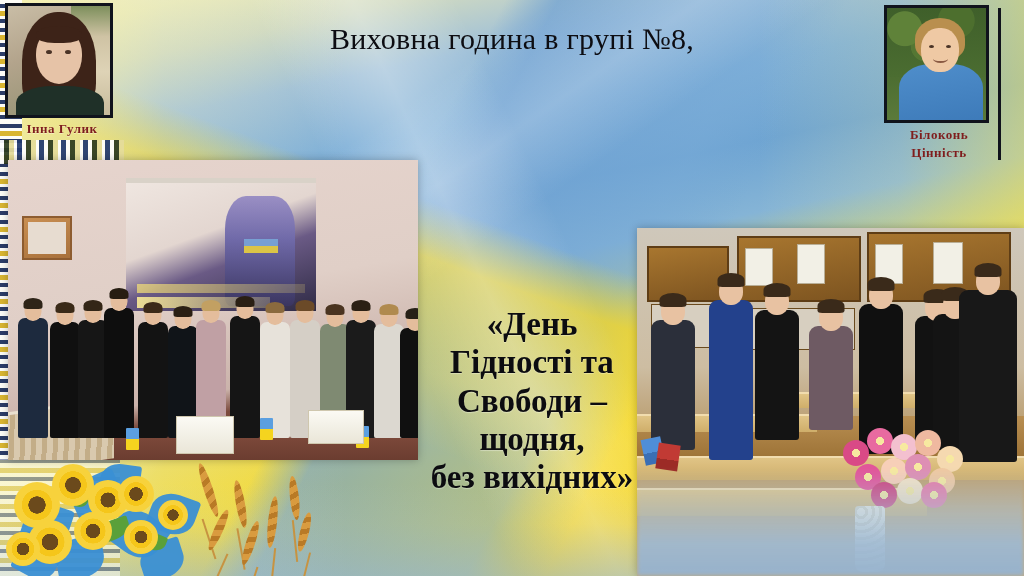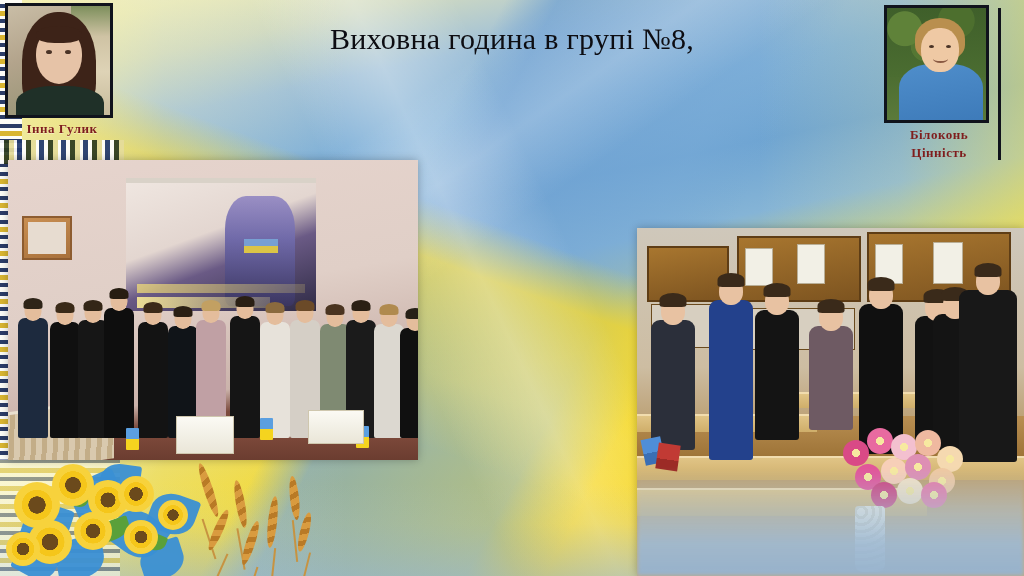--- a/index.html
+++ b/index.html
@@ -472,14 +472,21 @@
       <div class="wheatstem" style="left: 250px; top: 120px; height: 42px; transform: rotate(18deg);"></div>
       <div class="wheat" style="left: 246px; top: 74px; height: 46px; transform: rotate(18deg);"></div>
       <div class="wheatstem" style="left: 294px; top: 74px; height: 42px; transform: rotate(-6deg);"></div>
       <div class="wheat" style="left: 290px; top: 30px; height: 44px; transform: rotate(-6deg);"></div>
       <div class="wheatstem" style="left: 218px; top: 106px; height: 42px; transform: rotate(24deg);"></div>
       <div class="wheat" style="left: 214px; top: 62px; height: 44px; transform: rotate(24deg);"></div>
       <div class="wheatstem" style="left: 304px; top: 106px; height: 42px; transform: rotate(14deg);"></div>
       <div class="wheat" style="left: 300px; top: 66px; height: 40px; transform: rotate(14deg);"></div>
     </div>
 
+  <div id="quote">
+    <div>«День</div>
+    <div>Гідності та</div>
+    <div>Свободи –</div>
+    <div>щодня,</div>
+    <div>без вихідних»</div>
+  </div>
 
 </div>
 
 </body></html>

